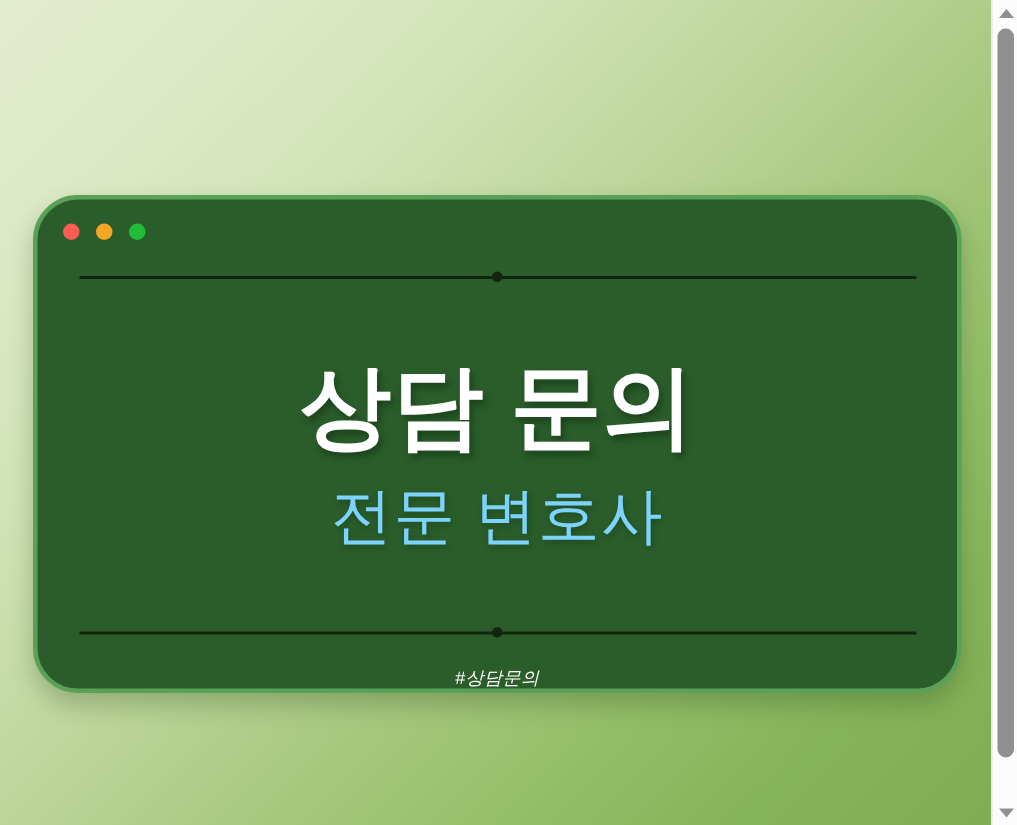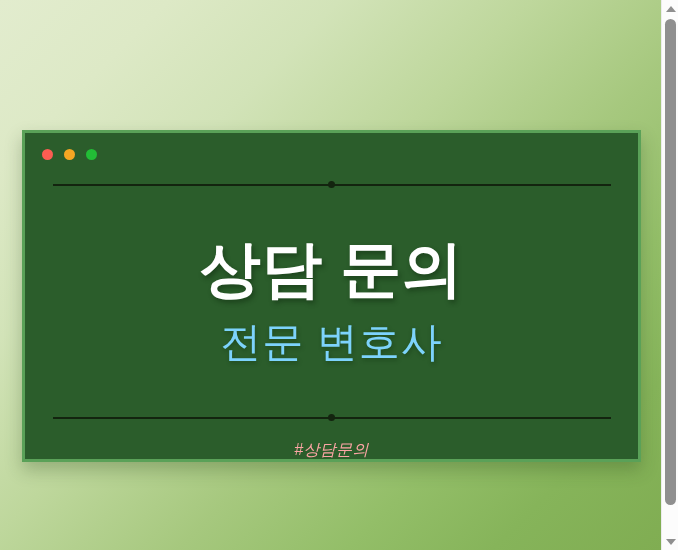--- a/index.html
+++ b/index.html
@@ -39,21 +39,21 @@
 
   
   .card {
     position: absolute;
     left: 22px;
     top: 130px;
     width: 619px;
     height: 332px;
     background: #2b5d2b;
     border: 3px solid #5aa158;
-    border-radius: 0;
+    border-radius: 30px;
     box-shadow: 0 8px 16px rgba(40, 70, 30, 0.28);
     overflow: hidden;
   }
 
   
   .traffic-lights {
     position: absolute;
     left: 17px;
     top: 16px;
     display: flex;
@@ -147,24 +147,24 @@
     letter-spacing: 1px;
     text-align: center;
     margin-top: 12px;
     text-shadow: 1px 2px 4px rgba(10, 35, 10, 0.35);
     white-space: nowrap;
   }
 
   
   .hashtag {
     font-family: "Liberation Sans", sans-serif;
-    font-size: 16px;
+    font-size: 12px;
     font-style: italic;
     font-weight: 400;
-    color: #fca5a5;
+    color: #ffffff;
     letter-spacing: 0.3px;
     text-align: left;
     margin-top: 21px;
     margin-bottom: 4px;
     white-space: nowrap;
   }
 
   
   .scrollbar {
     position: absolute;

